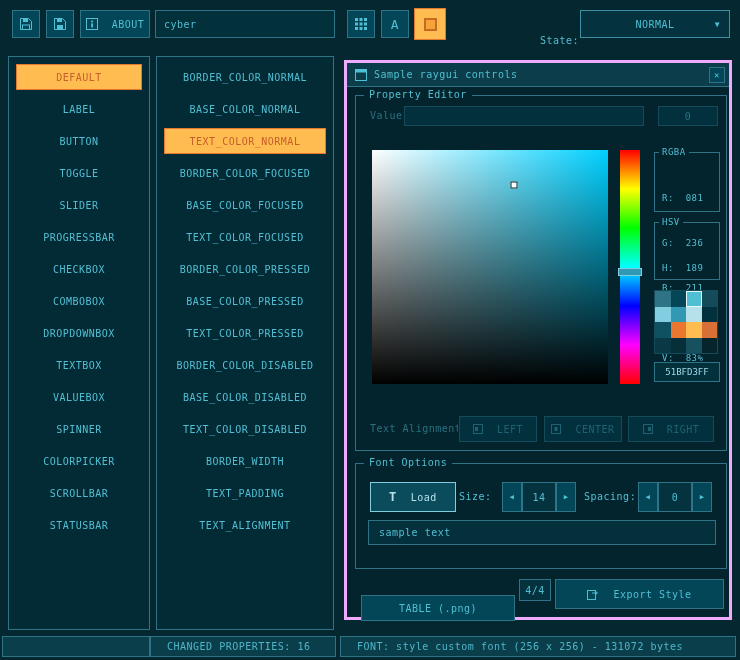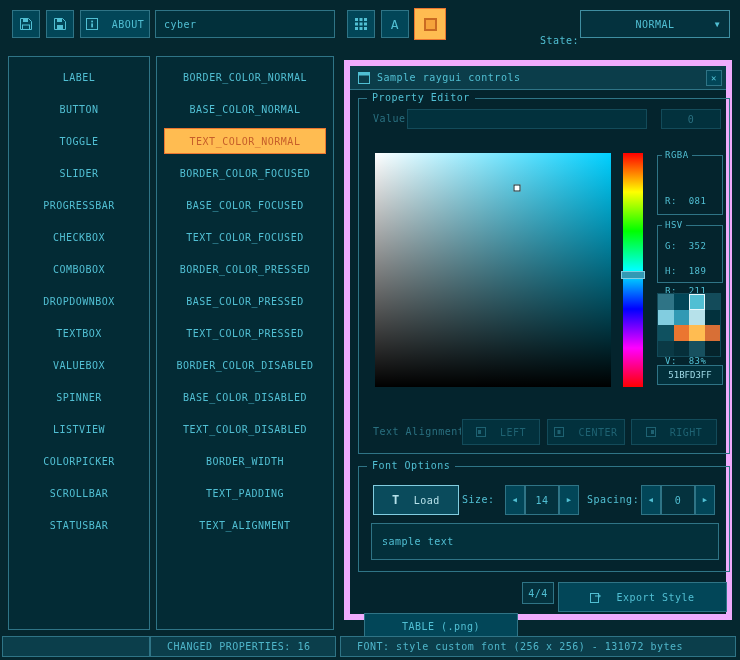--- a/index.html
+++ b/index.html
@@ -41,21 +41,21 @@
   .lp-controls { left:8px; width:142px; height:574px; }
   .lp-props { left:156px; width:178px; height:574px; }
   .list-item {
     min-height:26px; height:26px; display:flex; align-items:center; justify-content:center;
     color:#51bfd3; border:1px solid transparent; cursor:pointer;
   }
   .list-item.selected { background:#ffbc51; border-color:#eb7630; color:#c75f2a; }
   
   .window {
     position:absolute; left:344px; top:60px; width:388px; height:560px;
-    background:#04242d; border:6px solid #f0abfc;padding-left:12px;
+    background:#04242d; border:3px solid #f0abfc;padding-left:12px;
   }
   .titlebar {
     position:absolute; left:0; top:0; right:0; height:24px; background:#0b3d4a;
     border-bottom:1px solid #2f7486; display:flex; align-items:center; gap:7px; padding:0 8px;
   }
   .close-btn {
     position:absolute; right:4px; top:4px; width:16px; height:16px;
     border:1px solid #2f7486; background:#024658; color:#51bfd3;
     display:flex; align-items:center; justify-content:center; font-size:9px; cursor:pointer;
   }
@@ -113,21 +113,21 @@
     top:320px; height:26px; background:#02313d; border:1px solid #134b5a; color:#1e6272;
   }
   
   .load-btn { left:14px; top:18px; width:86px; height:30px;
     border:1px solid #82cde0; background:#0a4b5c; color:#b6e1ea; }
   .t-icon { font-size:12px; font-weight:bold; color:#b6e1ea; }
   .spin-btn { top:18px; width:20px; height:30px; font-size:7px; padding:0; }
   .spin-val { position:absolute; top:18px; height:30px; background:#04323e; border:1px solid #2f7486;
     display:flex; align-items:center; justify-content:center; }
   .sample-input {
-    position:absolute; left:12px; top:56px; width:348px; height:37px;
+    position:absolute; left:12px; top:56px; width:348px; height:25px;
     background:#03303b; border:1px solid #2f7486; color:#51bfd3;
     font-family:inherit; font-size:10px; letter-spacing:0.5px; padding:0 10px; outline:none;
   }
   .pages-box { position:absolute; left:172px; top:516px; width:32px; height:22px;
     border:1px solid #2f7486; background:#04323e; display:flex; align-items:center; justify-content:center; }
   
   .status-seg {
     position:absolute; top:636px; height:21px; background:#0b3e4b; border:1px solid #2f7486;
     display:flex; align-items:center; padding:0 16px; color:#4fb6ca; white-space:nowrap; overflow:hidden;
   }
@@ -184,32 +184,32 @@
       <span class="orange-inner"></span>
     </div>
     <span class="state-label">State:</span>
     <div class="dropdown">
       <span>NORMAL</span>
       <span class="dd-arrow">▼</span>
     </div>
   </div>
 
   <div class="list-panel lp-controls">
+    <div class="list-item selected">DEFAULT</div>
     <div class="list-item">LABEL</div>
     <div class="list-item">BUTTON</div>
     <div class="list-item">TOGGLE</div>
     <div class="list-item">SLIDER</div>
     <div class="list-item">PROGRESSBAR</div>
     <div class="list-item">CHECKBOX</div>
     <div class="list-item">COMBOBOX</div>
     <div class="list-item">DROPDOWNBOX</div>
     <div class="list-item">TEXTBOX</div>
     <div class="list-item">VALUEBOX</div>
     <div class="list-item">SPINNER</div>
-    <div class="list-item">LISTVIEW</div>
     <div class="list-item">COLORPICKER</div>
     <div class="list-item">SCROLLBAR</div>
     <div class="list-item">STATUSBAR</div>
   </div>
 
   <div class="list-panel lp-props">
     <div class="list-item">BORDER_COLOR_NORMAL</div>
     <div class="list-item">BASE_COLOR_NORMAL</div>
     <div class="list-item selected">TEXT_COLOR_NORMAL</div>
     <div class="list-item">BORDER_COLOR_FOCUSED</div>
@@ -249,21 +249,21 @@
         <div class="sv-marker" style="left: 60%; top: 15%;"></div>
       </div>
       <div class="hue-bar">
         <div class="hue-handle" style="top: 52%;"></div>
       </div>
 
       <div class="group" style="left:298px; top:56px; width:66px; height:60px">
         <span class="group-label small">RGBA</span>
         <div class="mini-rows">
           <div>R:  081</div>
-          <div>G:  352</div>
+          <div>G:  236</div>
           <div>B:  211</div>
         </div>
       </div>
 
       <div class="group" style="left:298px; top:126px; width:66px; height:58px">
         <span class="group-label small">HSV</span>
         <div class="mini-rows">
           <div>H:  189</div>
           <div>S:  62%</div>
           <div>V:  83%</div>
@@ -343,21 +343,21 @@
       <div class="spin-val" style="left:302px; width:34px">
         <span>0</span>
       </div>
       <div class="btn spin-btn" style="left:336px">
         <span>▶</span>
       </div>
 
       <input class="sample-input" value="sample text" style="">
     </div>
 
-    <div class="btn" style="left:14px; top:547px; width:154px; height:26px">
+    <div class="btn" style="left:14px; top:532px; width:154px; height:26px">
       <span>TABLE (.png)</span>
     </div>
     <div class="pages-box">
       <span>4/4</span>
     </div>
     <div class="btn" style="left:208px; top:516px; width:169px; height:30px">
       <svg width="12" height="12" viewBox="0 0 12 12">
         <rect x="0.5" y="2.5" width="8" height="9" fill="none" stroke="#51bfd3"></rect>
         <path d="M5 5 H10 M8 3 L10.5 5 L8 7" fill="none" stroke="#51bfd3"></path>
       </svg>

